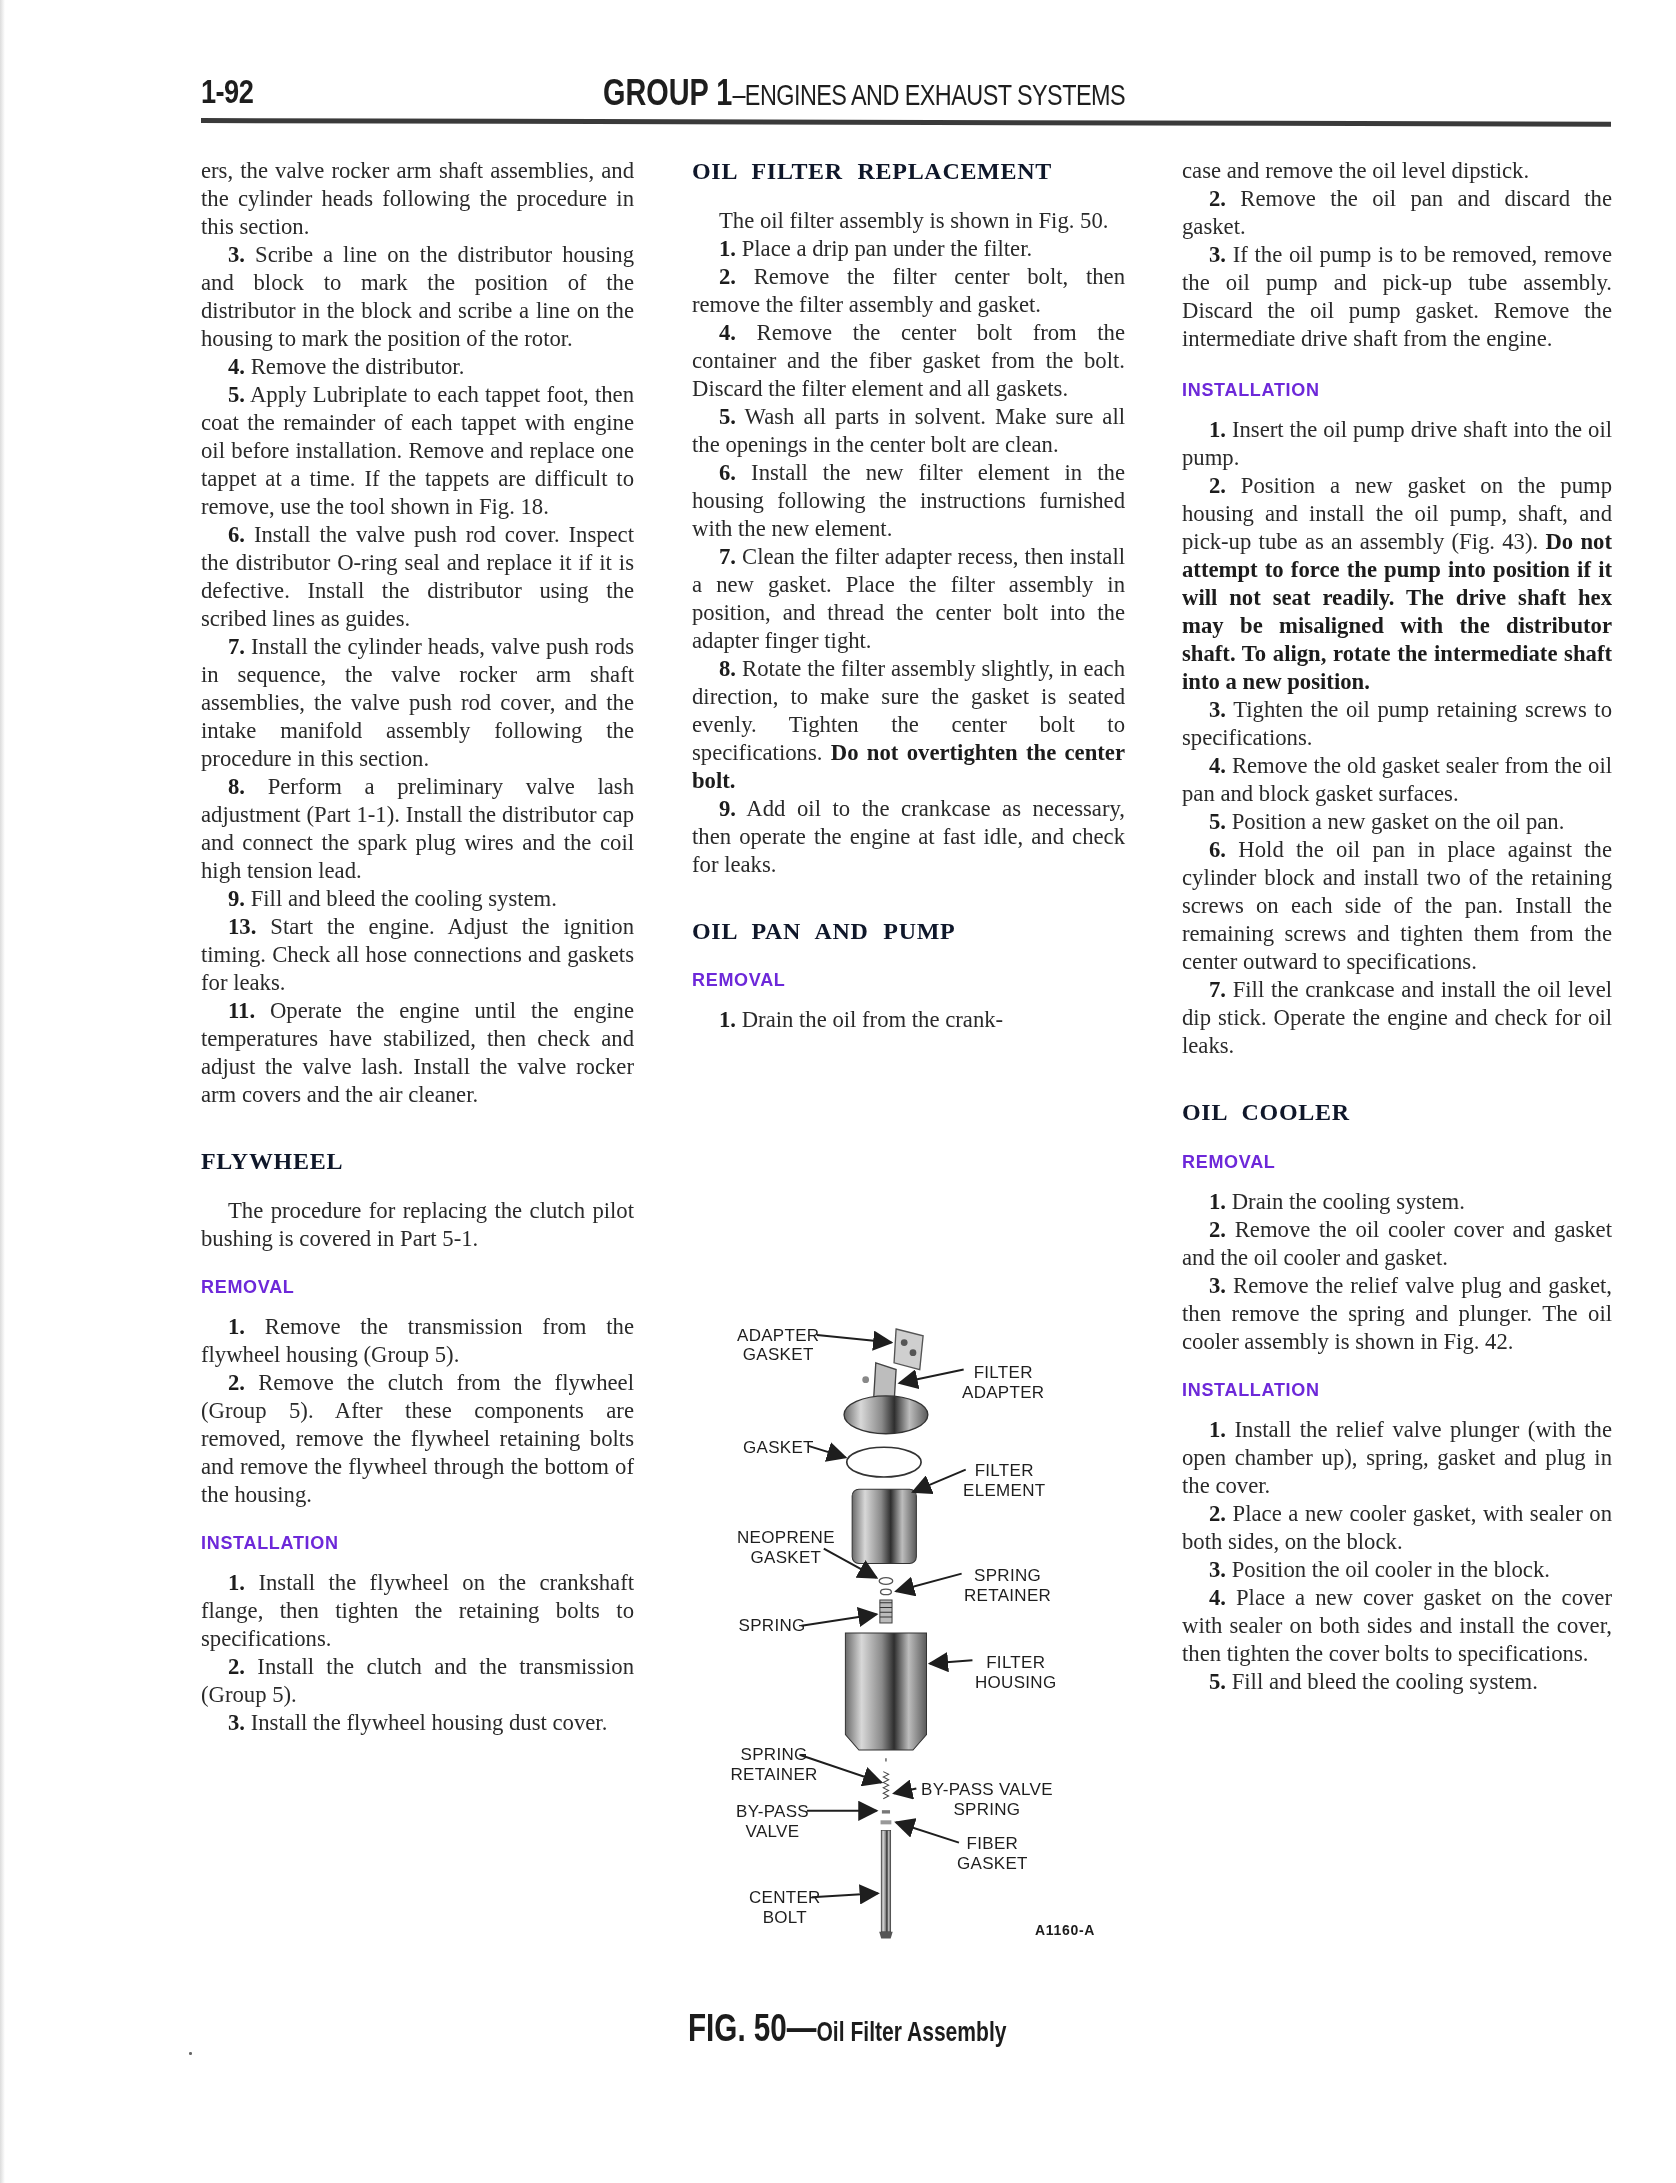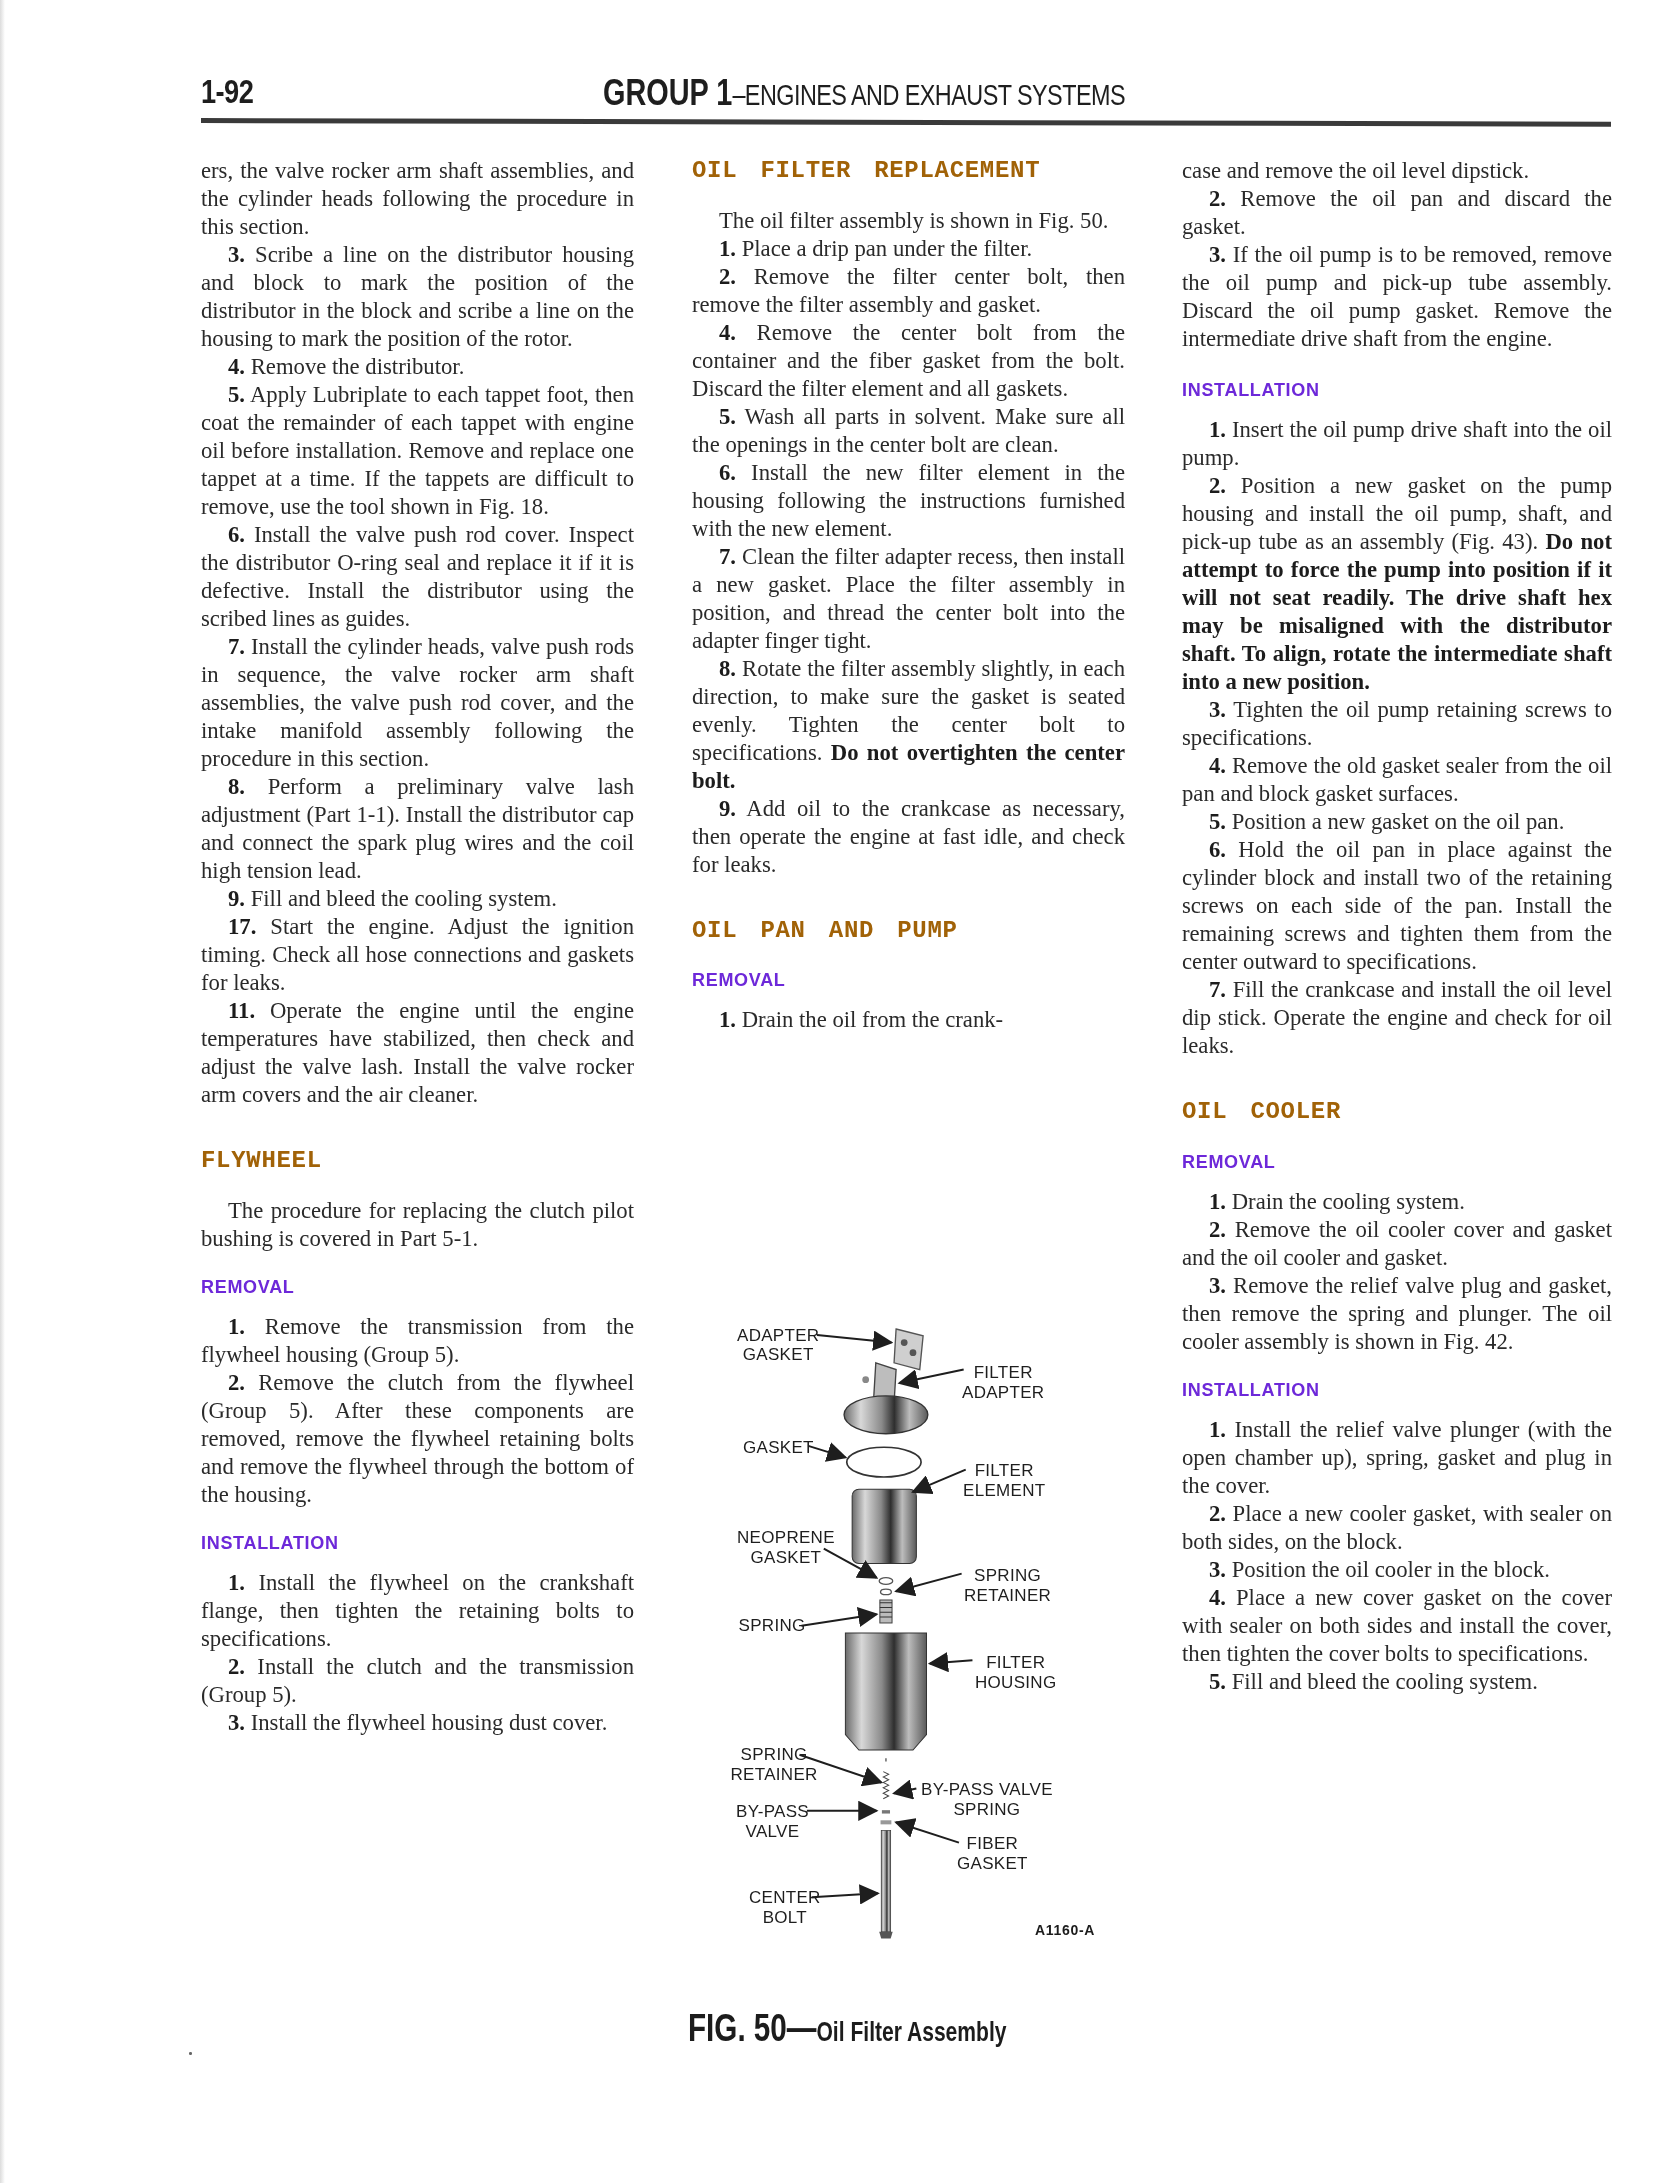--- a/index.html
+++ b/index.html
@@ -23,22 +23,22 @@
   .col-left { left: 201px; width: 433px; }
   .col-mid { left: 692px; width: 433px; }
   .col-right { left: 1182px; width: 430px; }
 
   .col p { margin: 0; text-indent: 0; }
   .col p.step { text-indent: 27px; }
   .col p.indent { text-indent: 27px; }
   .col p b.num { font-weight: bold; color: #1c1c1c; }
   .col strong { font-weight: bold; color: #1c1c1c; }
 
-  .h-section { font-family: Liberation Mono, monospace; font-weight: bold;
-    font-size: 24px; letter-spacing: 0.7px; color: #a16207; margin-top: 43px; margin-bottom: 21.6px; word-spacing: 8px; }
+  .h-section { font-family: Liberation Serif, serif; font-weight: bold;
+    font-size: 24px; letter-spacing: 0.7px; color: #0f172a; margin-top: 43px; margin-bottom: 21.6px; word-spacing: 8px; }
   .h-section.first { margin-top: 0; }
   .h-sub { font-family: "Liberation Sans", "DejaVu Sans", sans-serif; font-weight: bold;
     font-size: 18px; letter-spacing: 0.7px; color: #6d28d9; margin-top: 20px; margin-bottom: 12px; }
   .gap-l { margin-top: 38px !important; }
 
   .figure { position: absolute; left: 717px; top: 1312px; width: 419px; height: 676px; }
   .fig-label { position: absolute; font-family: "Liberation Sans", "DejaVu Sans", sans-serif;
     font-size: 17px; line-height: 19.6px; color: #1e1e1e; letter-spacing: 0.3px; white-space: pre; }
   .fig-label.r { text-align: center; }
   .fig-label.l { text-align: center; }
@@ -69,21 +69,21 @@
 
 <div class="col col-left">
   <p>ers, the valve rocker arm shaft assemblies, and the cylinder heads following the procedure in this section.</p>
   <p class="step"><b class="num">3.</b> <span>Scribe a line on the distributor housing and block to mark the position of the distributor in the block and scribe a line on the housing to mark the position of the rotor.</span></p>
   <p class="step"><b class="num">4.</b> <span>Remove the distributor.</span></p>
   <p class="step"><b class="num">5.</b> <span>Apply Lubriplate to each tappet foot, then coat the remainder of each tappet with engine oil before installation. Remove and replace one tappet at a time. If the tappets are difficult to remove, use the tool shown in Fig. 18.</span></p>
   <p class="step"><b class="num">6.</b> <span>Install the valve push rod cover. Inspect the distributor O-ring seal and replace it if it is defective. Install the distributor using the scribed lines as guides.</span></p>
   <p class="step"><b class="num">7.</b> <span>Install the cylinder heads, valve push rods in sequence, the valve rocker arm shaft assemblies, the valve push rod cover, and the intake manifold assembly following the procedure in this section.</span></p>
   <p class="step"><b class="num">8.</b> <span>Perform a preliminary valve lash adjustment (Part 1-1). Install the distributor cap and connect the spark plug wires and the coil high tension lead.</span></p>
   <p class="step"><b class="num">9.</b> <span>Fill and bleed the cooling system.</span></p>
-  <p class="step"><b class="num">17.</b> <span>Start the engine. Adjust the ignition timing. Check all hose connections and gaskets for leaks.</span></p>
+  <p class="step"><b class="num">13.</b> <span>Start the engine. Adjust the ignition timing. Check all hose connections and gaskets for leaks.</span></p>
   <p class="step"><b class="num">11.</b> <span>Operate the engine until the engine temperatures have stabilized, then check and adjust the valve lash. Install the valve rocker arm covers and the air cleaner.</span></p>
 
   <div class="h-section gap-l">FLYWHEEL</div>
   <p class="indent">The procedure for replacing the clutch pilot bushing is covered in Part 5-1.</p>
   <div class="h-sub">REMOVAL</div>
   <p class="step"><b class="num">1.</b> <span>Remove the transmission from the flywheel housing (Group 5).</span></p>
   <p class="step"><b class="num">2.</b> <span>Remove the clutch from the flywheel (Group 5). After these components are removed, remove the flywheel retaining bolts and remove the flywheel through the bottom of the housing.</span></p>
   <div class="h-sub">INSTALLATION</div>
   <p class="step"><b class="num">1.</b> <span>Install the flywheel on the crankshaft flange, then tighten the retaining bolts to specifications.</span></p>
   <p class="step"><b class="num">2.</b> <span>Install the clutch and the transmission (Group 5).</span></p>

